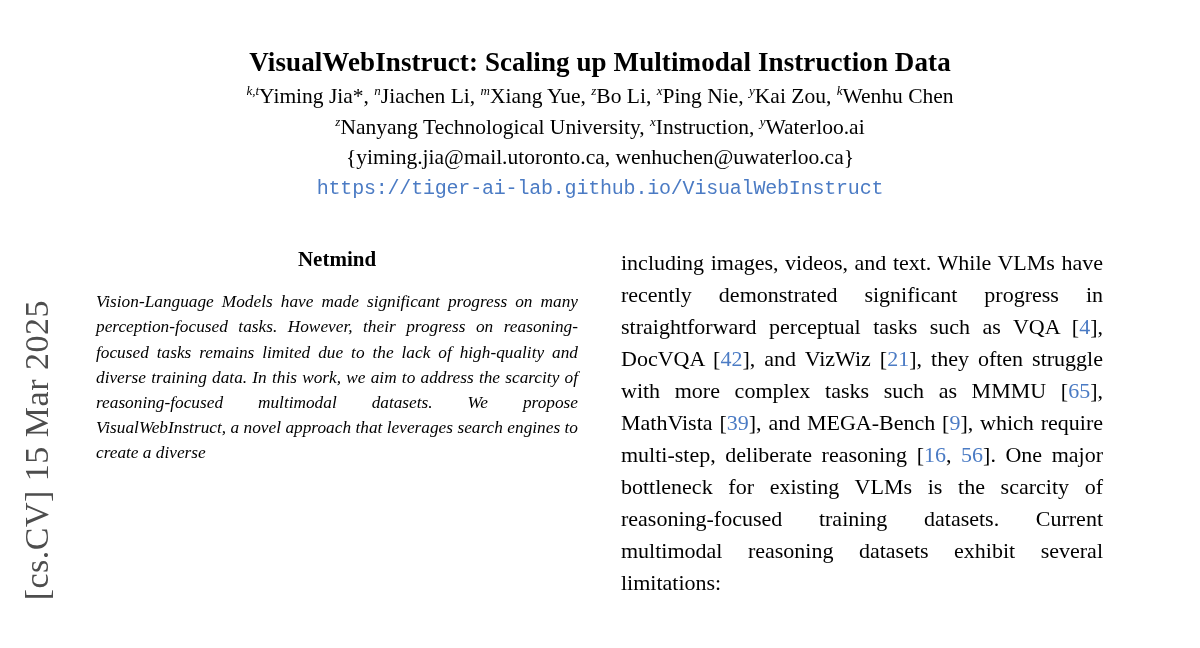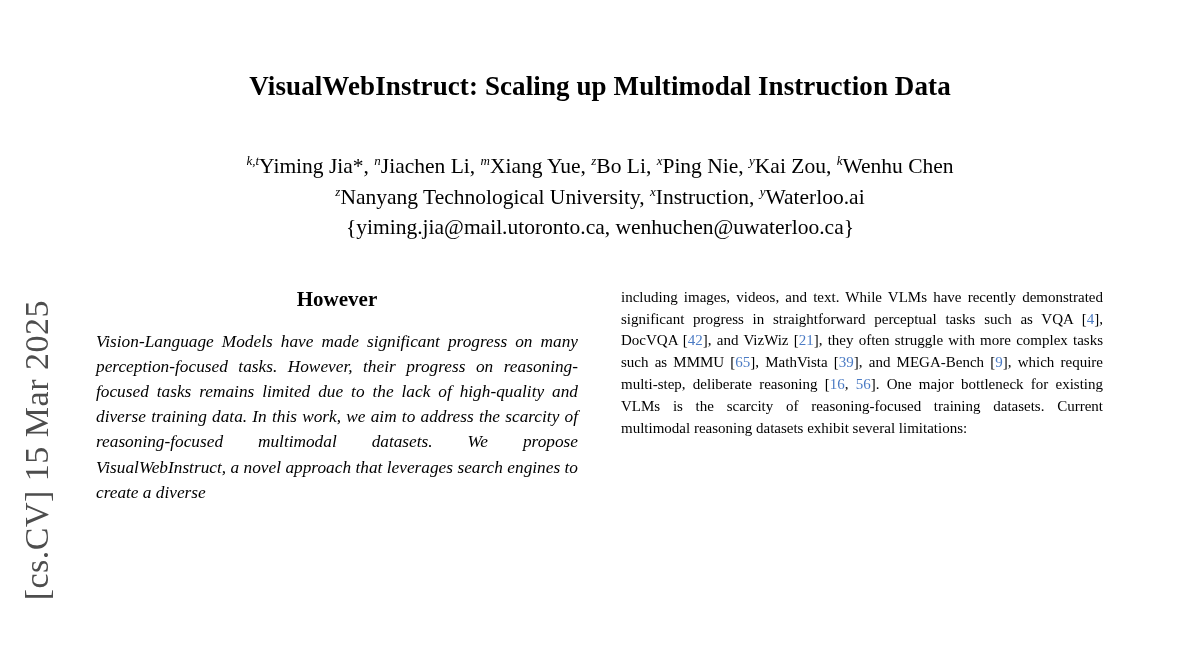--- a/index.html
+++ b/index.html
@@ -34,32 +34,31 @@
   .paper {
     position: absolute;
     left: 96px;
     top: 0;
     width: 1008px;
     height: 648px;
   }
 
   .title {
     margin: 0;
-    padding-top: 68px;
+    padding-top: 44px;
     text-align: center;
     font-family: "Liberation Serif", serif;
     font-weight: bold;
     font-size: 27px;
     line-height: 1.38;
     letter-spacing: 0.1px;
   }
   .title .line2 { display: block; }
 
   .authors {
-    margin-top: 46px;
     text-align: center;
     font-size: 21.5px;
     line-height: 1.42;
   }
   .authors .line { display: block; }
   sup.mark {
     font-size: 13px;
     vertical-align: super;
     font-style: italic;
     line-height: 0;
@@ -92,21 +91,21 @@
   }
   .abstract-body {
     font-style: italic;
     font-size: 17.3px;
     line-height: 1.455;
     text-align: justify;
     text-justify: inter-word;
     margin: 0;
   }
   .col.right p {
-    font-size: 15px;
+    font-size: 22px;
     line-height: 1.455;
     text-align: justify;
     text-justify: inter-word;
     margin: 0;
   }
   .cite { color: #4b7bc4; }
 </style>
 </head>
 <body>
 
@@ -120,25 +119,26 @@
 
   <div class="authors">
     <span class="line"><sup class="mark">k,t</sup><span>Yiming Jia*,</span> <sup class="mark">n</sup><span>Jiachen Li,</span> <sup class="mark">m</sup><span>Xiang Yue,</span> <sup class="mark">z</sup><span>Bo Li,</span> <sup class="mark">x</sup><span>Ping Nie,</span> <sup class="mark">y</sup><span>Kai Zou,</span> <sup class="mark">k</sup><span>Wenhu Chen</span></span>
 
 
 
     <span class="line"><sup class="mark">z</sup><span>Nanyang Technological University,</span> <sup class="mark">x</sup><span>Instruction,</span> <sup class="mark">y</sup><span>Waterloo.ai</span></span>
 
     <span class="email-line">{yiming.jia@mail.utoronto.ca, wenhuchen@uwaterloo.ca}</span>
 
+    <span class="url">https://tiger-ai-lab.github.io/VisualWebInstruct</span>
   </div>
 
   <div class="columns">
     <div class="col left">
-      <div class="abstract-head">However</div>
+      <div class="abstract-head">Netmind</div>
       <p class="abstract-body">Vision-Language Models have made significant progress on many perception-focused tasks. However, their progress on reasoning-focused tasks remains limited due to the lack of high-quality and diverse training data. In this work, we aim to address the scarcity of reasoning-focused multimodal datasets. We propose VisualWebInstruct, a novel approach that leverages search engines to create a diverse</p>
     </div>
     <div class="col right">
       <p><span>including images, videos, and text. While VLMs have recently demonstrated significant progress in straightforward perceptual tasks such as VQA [</span><span class="cite">4</span><span>], DocVQA [</span><span class="cite">42</span><span>], and VizWiz [</span><span class="cite">21</span><span>], they often struggle with more complex tasks such as MMMU [</span><span class="cite">65</span><span>], MathVista [</span><span class="cite">39</span><span>], and MEGA-Bench [</span><span class="cite">9</span><span>], which require multi-step, deliberate reasoning [</span><span class="cite">16</span><span>, </span><span class="cite">56</span><span>]. One major bottleneck for existing VLMs is the scarcity of reasoning-focused training datasets. Current multimodal reasoning datasets exhibit several limitations:</span></p>
     </div>
   </div>
 
 </div>
 
 </body></html>

